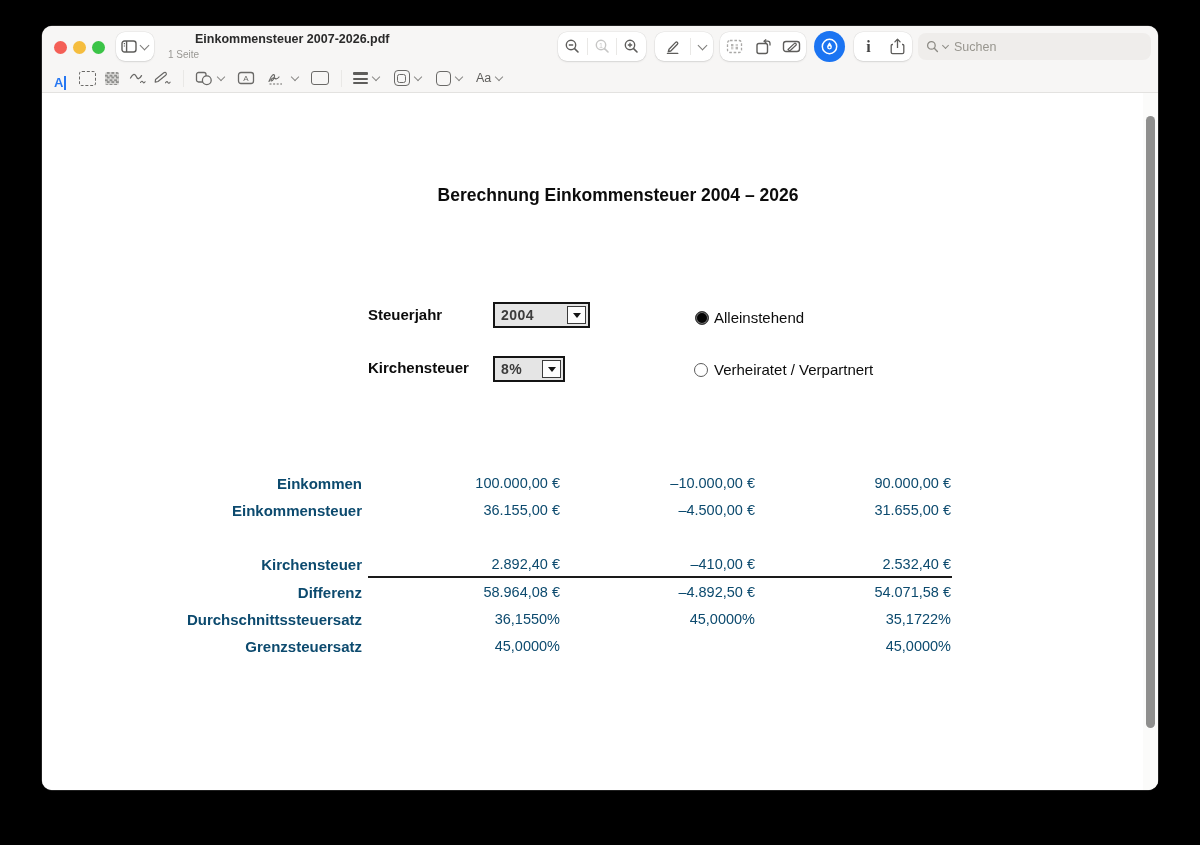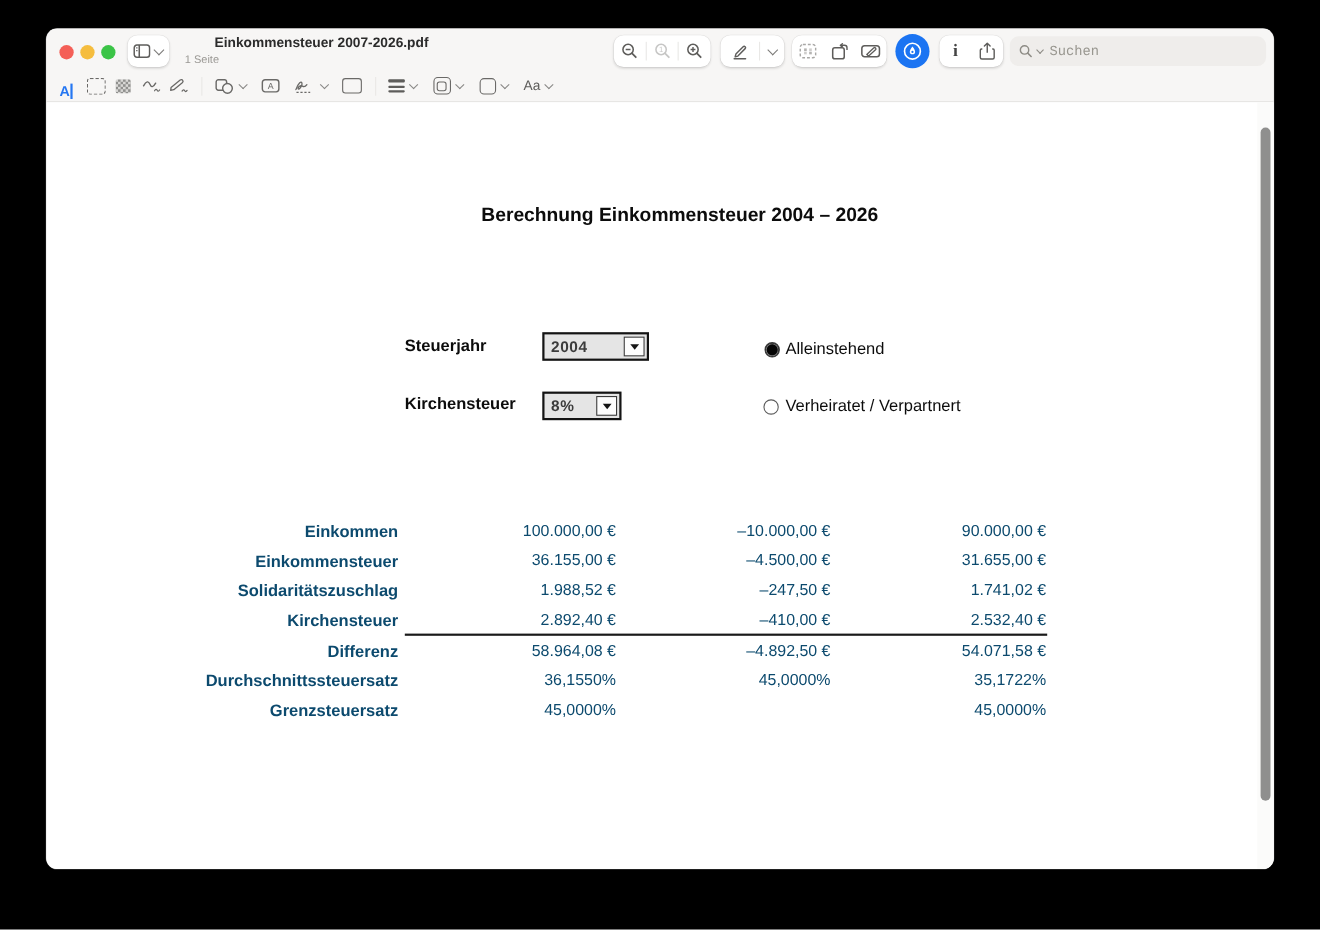--- a/index.html
+++ b/index.html
@@ -22,21 +22,21 @@
   .wtitle{font-size:12.5px;font-weight:700;color:#2b2b2b;padding-left:27px;}
   .wsub{font-size:10px;color:#9a9894;margin-top:2px;}
   .chev{width:6px;height:6px;border-right:1.6px solid #7c7b79;border-bottom:1.6px solid #7c7b79;
         transform:rotate(45deg);display:inline-block;margin-top:-3px;}
   .disabled{opacity:.35;}
   .bluebtn{position:absolute;left:772px;top:5px;width:31px;height:31px;border-radius:50%;background:#1b74f2;
            display:flex;align-items:center;justify-content:center;}
   .search{position:absolute;left:876px;top:7px;width:233px;height:27px;border-radius:8px;background:#efedeb;
           display:flex;align-items:center;padding:0 8px;box-sizing:border-box;gap:4px;}
   .search input{border:none;background:transparent;outline:none;font-size:12.5px;color:#6d28d9;width:150px;
-                font-family:Liberation Mono, monospace;}
+                font-family:Liberation Sans, sans-serif;}
   .search input::placeholder{color:#98968f;}
   .infotxt{font-family:"Liberation Serif",serif;font-size:16px;font-weight:700;color:#444;}
   
   .mrow{position:absolute;left:10px;top:40px;height:24px;display:flex;align-items:center;}
   .mitem{display:flex;align-items:center;justify-content:center;height:24px;color:#5e5d5b;}
   .mchev{width:5px;height:5px;border-right:1.4px solid #8a8987;border-bottom:1.4px solid #8a8987;
          transform:rotate(45deg);display:inline-block;margin:-2px 0 0 5px;}
   .texttool{color:#2677f2;font-weight:700;font-size:13px;display:flex;align-items:flex-end;gap:1px;}
   .ibeam{width:1.5px;height:14px;background:#2677f2;position:relative;}
   .dashedrect{width:15px;height:13px;border:1.4px dashed #6a6967;border-radius:3px;}
@@ -304,26 +304,20 @@
         <span class="cell c1">100.000,00 €</span>
         <span class="cell c2">–10.000,00 €</span>
         <span class="cell c3">90.000,00 €</span>
       </div>
       <div class="trow" style="top:405px;text-align:right;">
         <span class="cell lab">Einkommensteuer</span>
         <span class="cell c1">36.155,00 €</span>
         <span class="cell c2">–4.500,00 €</span>
         <span class="cell c3">31.655,00 €</span>
       </div>
-      <div class="trow" style="top:432px;">
-        <span class="cell lab">Solidaritätszuschlag</span>
-        <span class="cell c1">1.988,52 €</span>
-        <span class="cell c2">–247,50 €</span>
-        <span class="cell c3">1.741,02 €</span>
-      </div>
       <div class="trow" style="top:459px;">
         <span class="cell lab">Kirchensteuer</span>
         <span class="cell c1">2.892,40 €</span>
         <span class="cell c2">–410,00 €</span>
         <span class="cell c3">2.532,40 €</span>
       </div>
 
       <div class="sumline"></div>
 
       <div class="trow" style="top:487px;">

